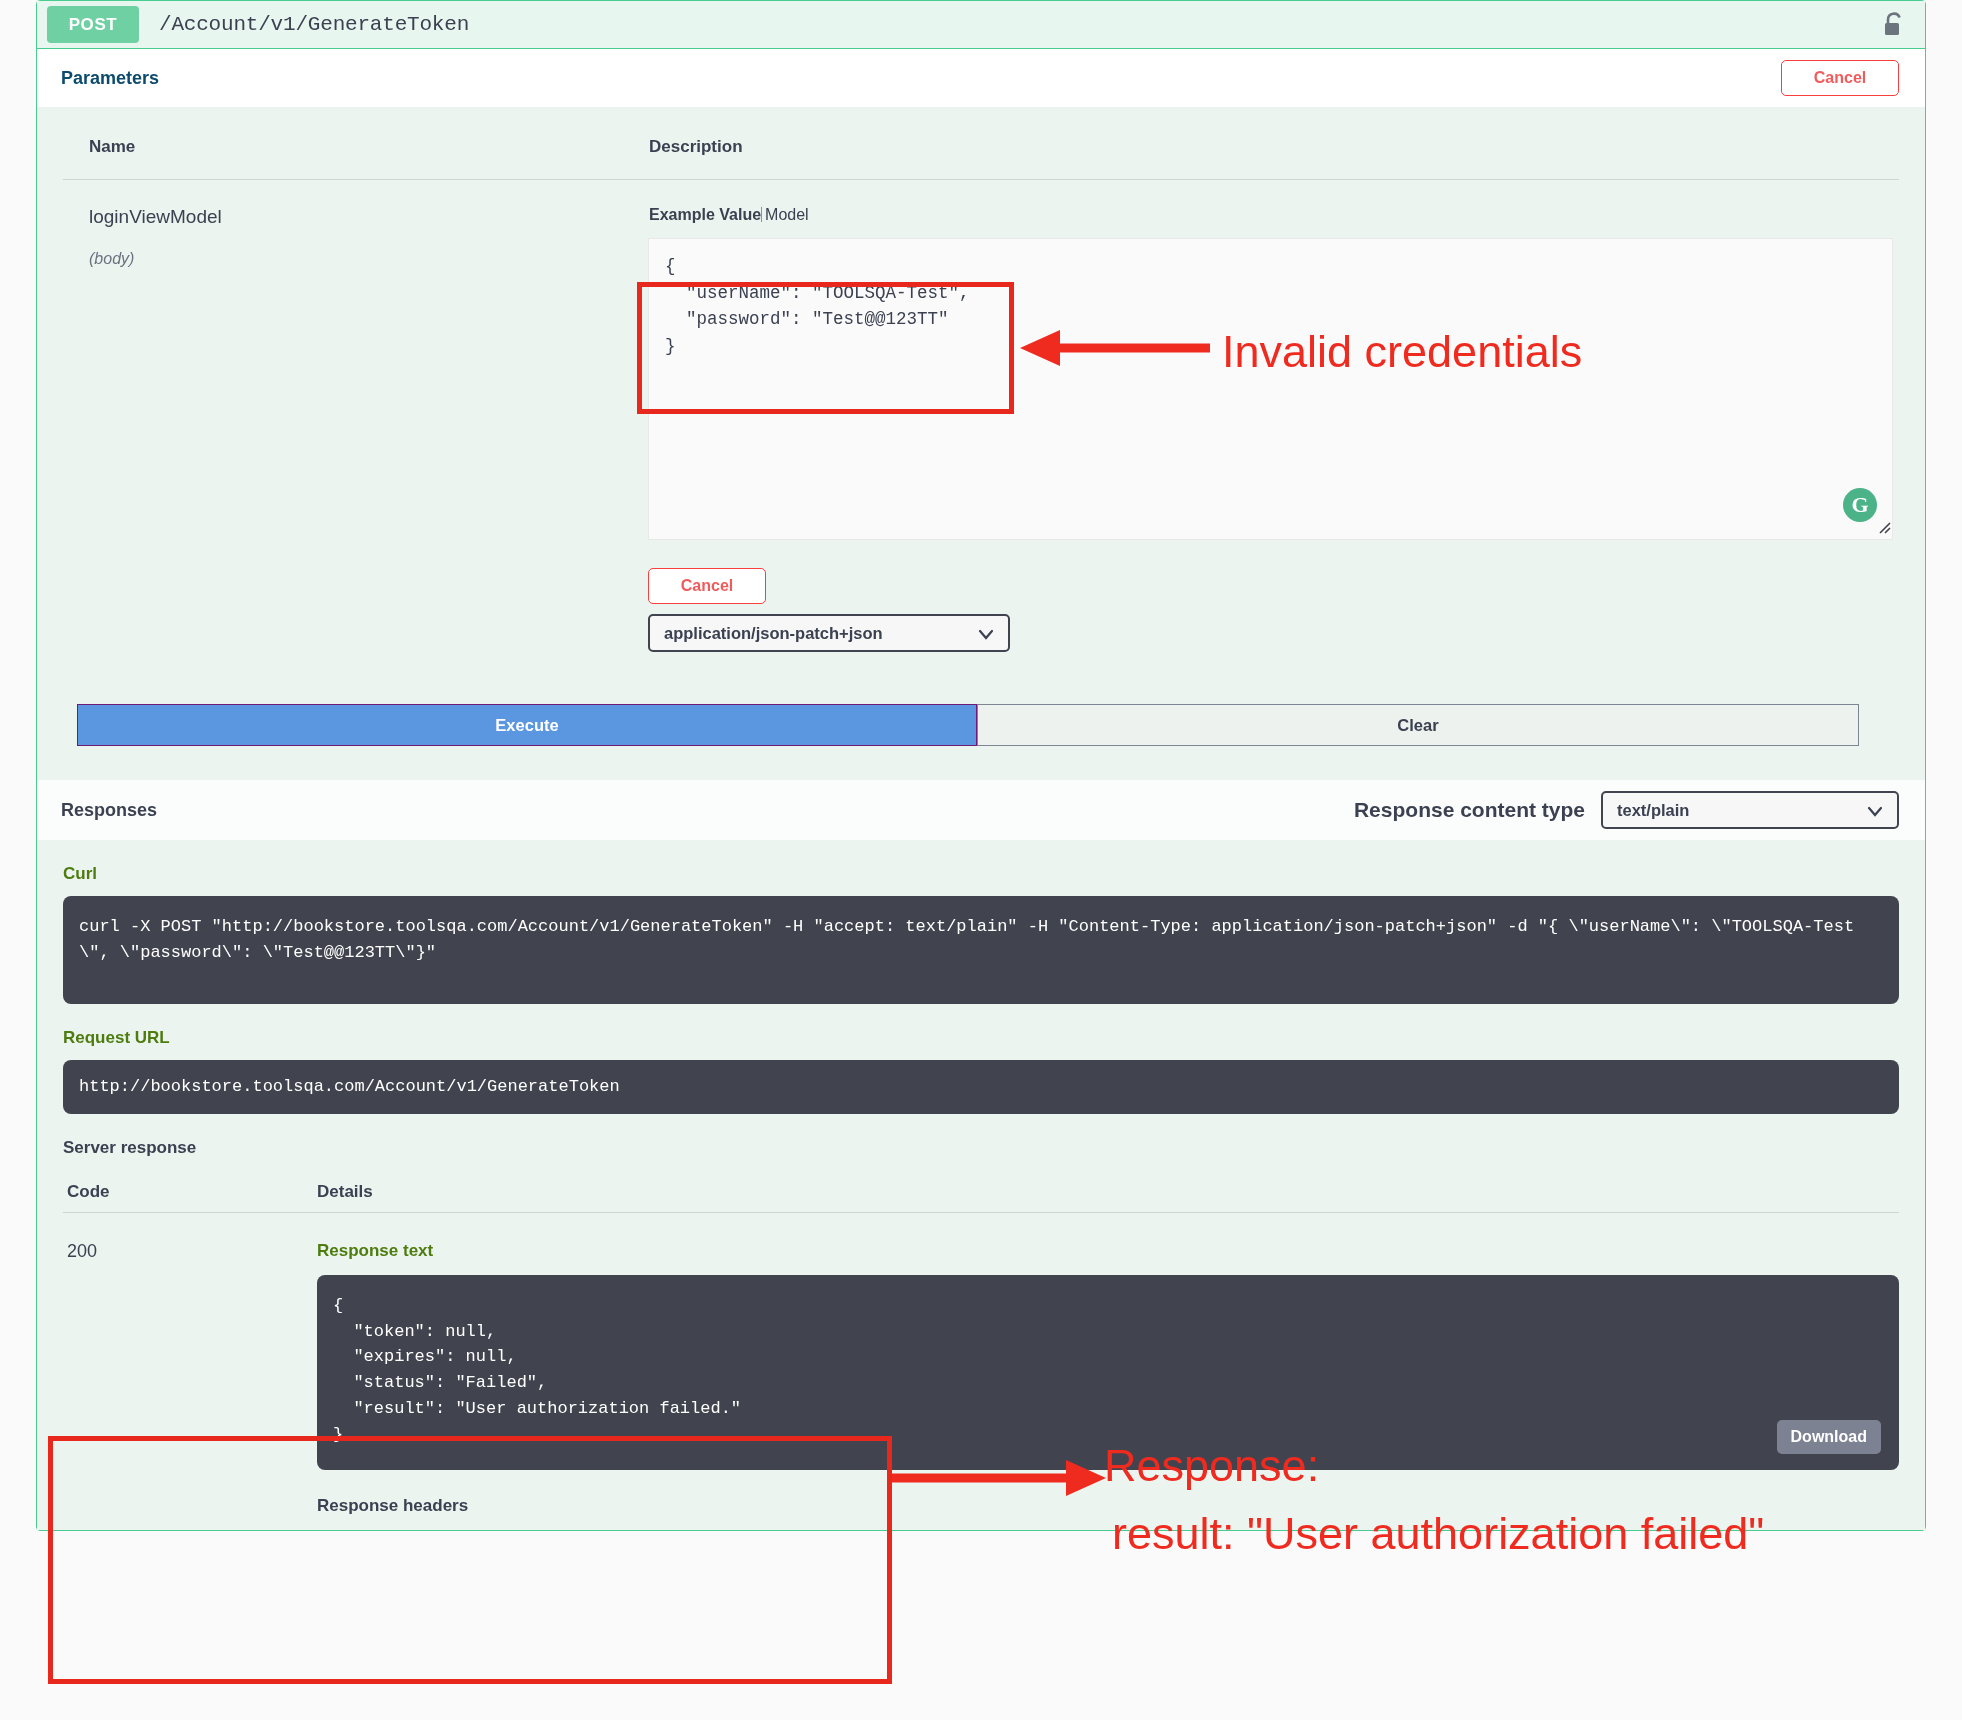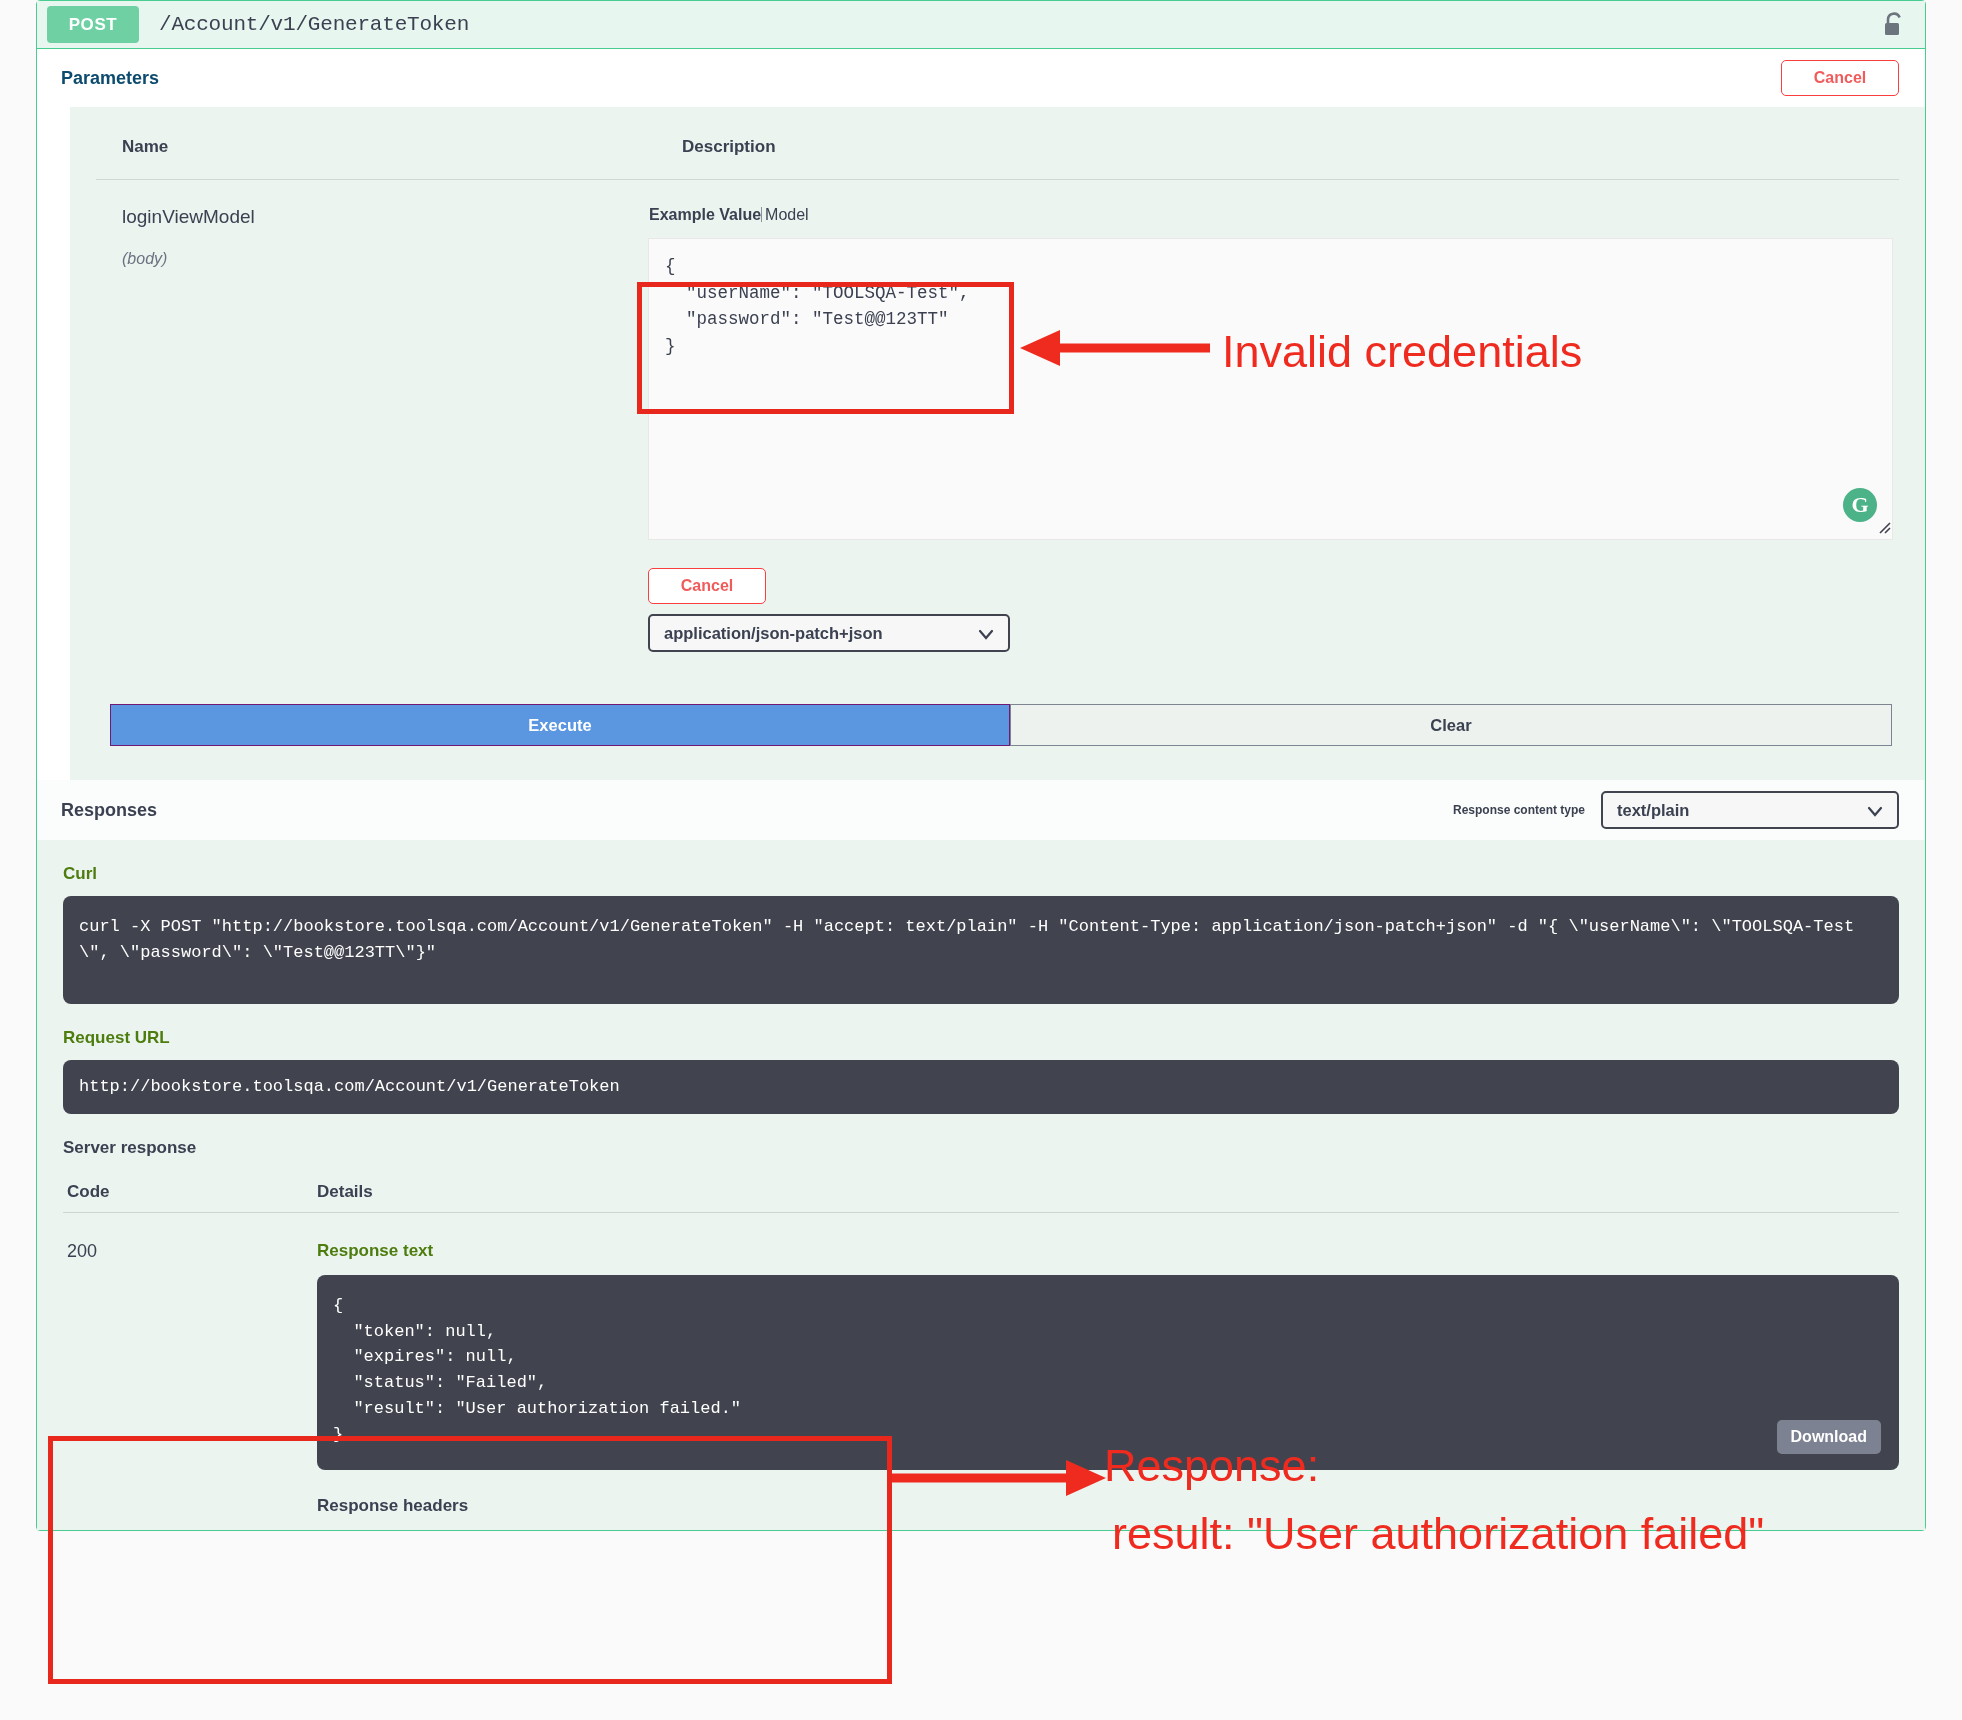--- a/index.html
+++ b/index.html
@@ -79,21 +79,20 @@
     color: #f05c5c;
     font-size: 16px; font-weight: bold;
     font-family: "Liberation Sans", sans-serif;
     cursor: pointer;
   }
 
   
   .params-body {
     background: #ecf4ef;
     padding: 22px 26px 0 26px;
-    margin-left: 33px;
   }
   .table-head {
     display: flex;
     padding: 8px 0 22px 26px;
     border-bottom: 1px solid #d0d8d4;
     margin: 0 0 0 0;
   }
   .col-name { width: 560px; font-size: 17px; font-weight: bold; color: #3b4151; }
   .col-desc { font-size: 17px; font-weight: bold; color: #3b4151; }
 
@@ -191,21 +190,21 @@
 
   
   .resp-head {
     height: 60px;
     background: #fbfdfc;
     display: flex; align-items: center;
     padding: 0 26px 0 24px;
   }
   .resp-title { font-size: 18px; font-weight: bold; color: #3b4151; }
   .rct-wrap { margin-left: auto; display: flex; align-items: center; }
-  .rct-label { font-size: 12px; font-weight: bold; color: #3b4151; margin-right: 16px; }
+  .rct-label { font-size: 21px; font-weight: bold; color: #3b4151; margin-right: 16px; }
   .rct-select {
     position: relative;
     width: 298px; height: 38px;
     border: 2px solid #41444e;
     border-radius: 5px;
     background: #f7f7f7;
     display: flex; align-items: center;
     padding: 0 14px;
     font-size: 16.5px; font-weight: bold; color: #3b4151;
     cursor: pointer;

